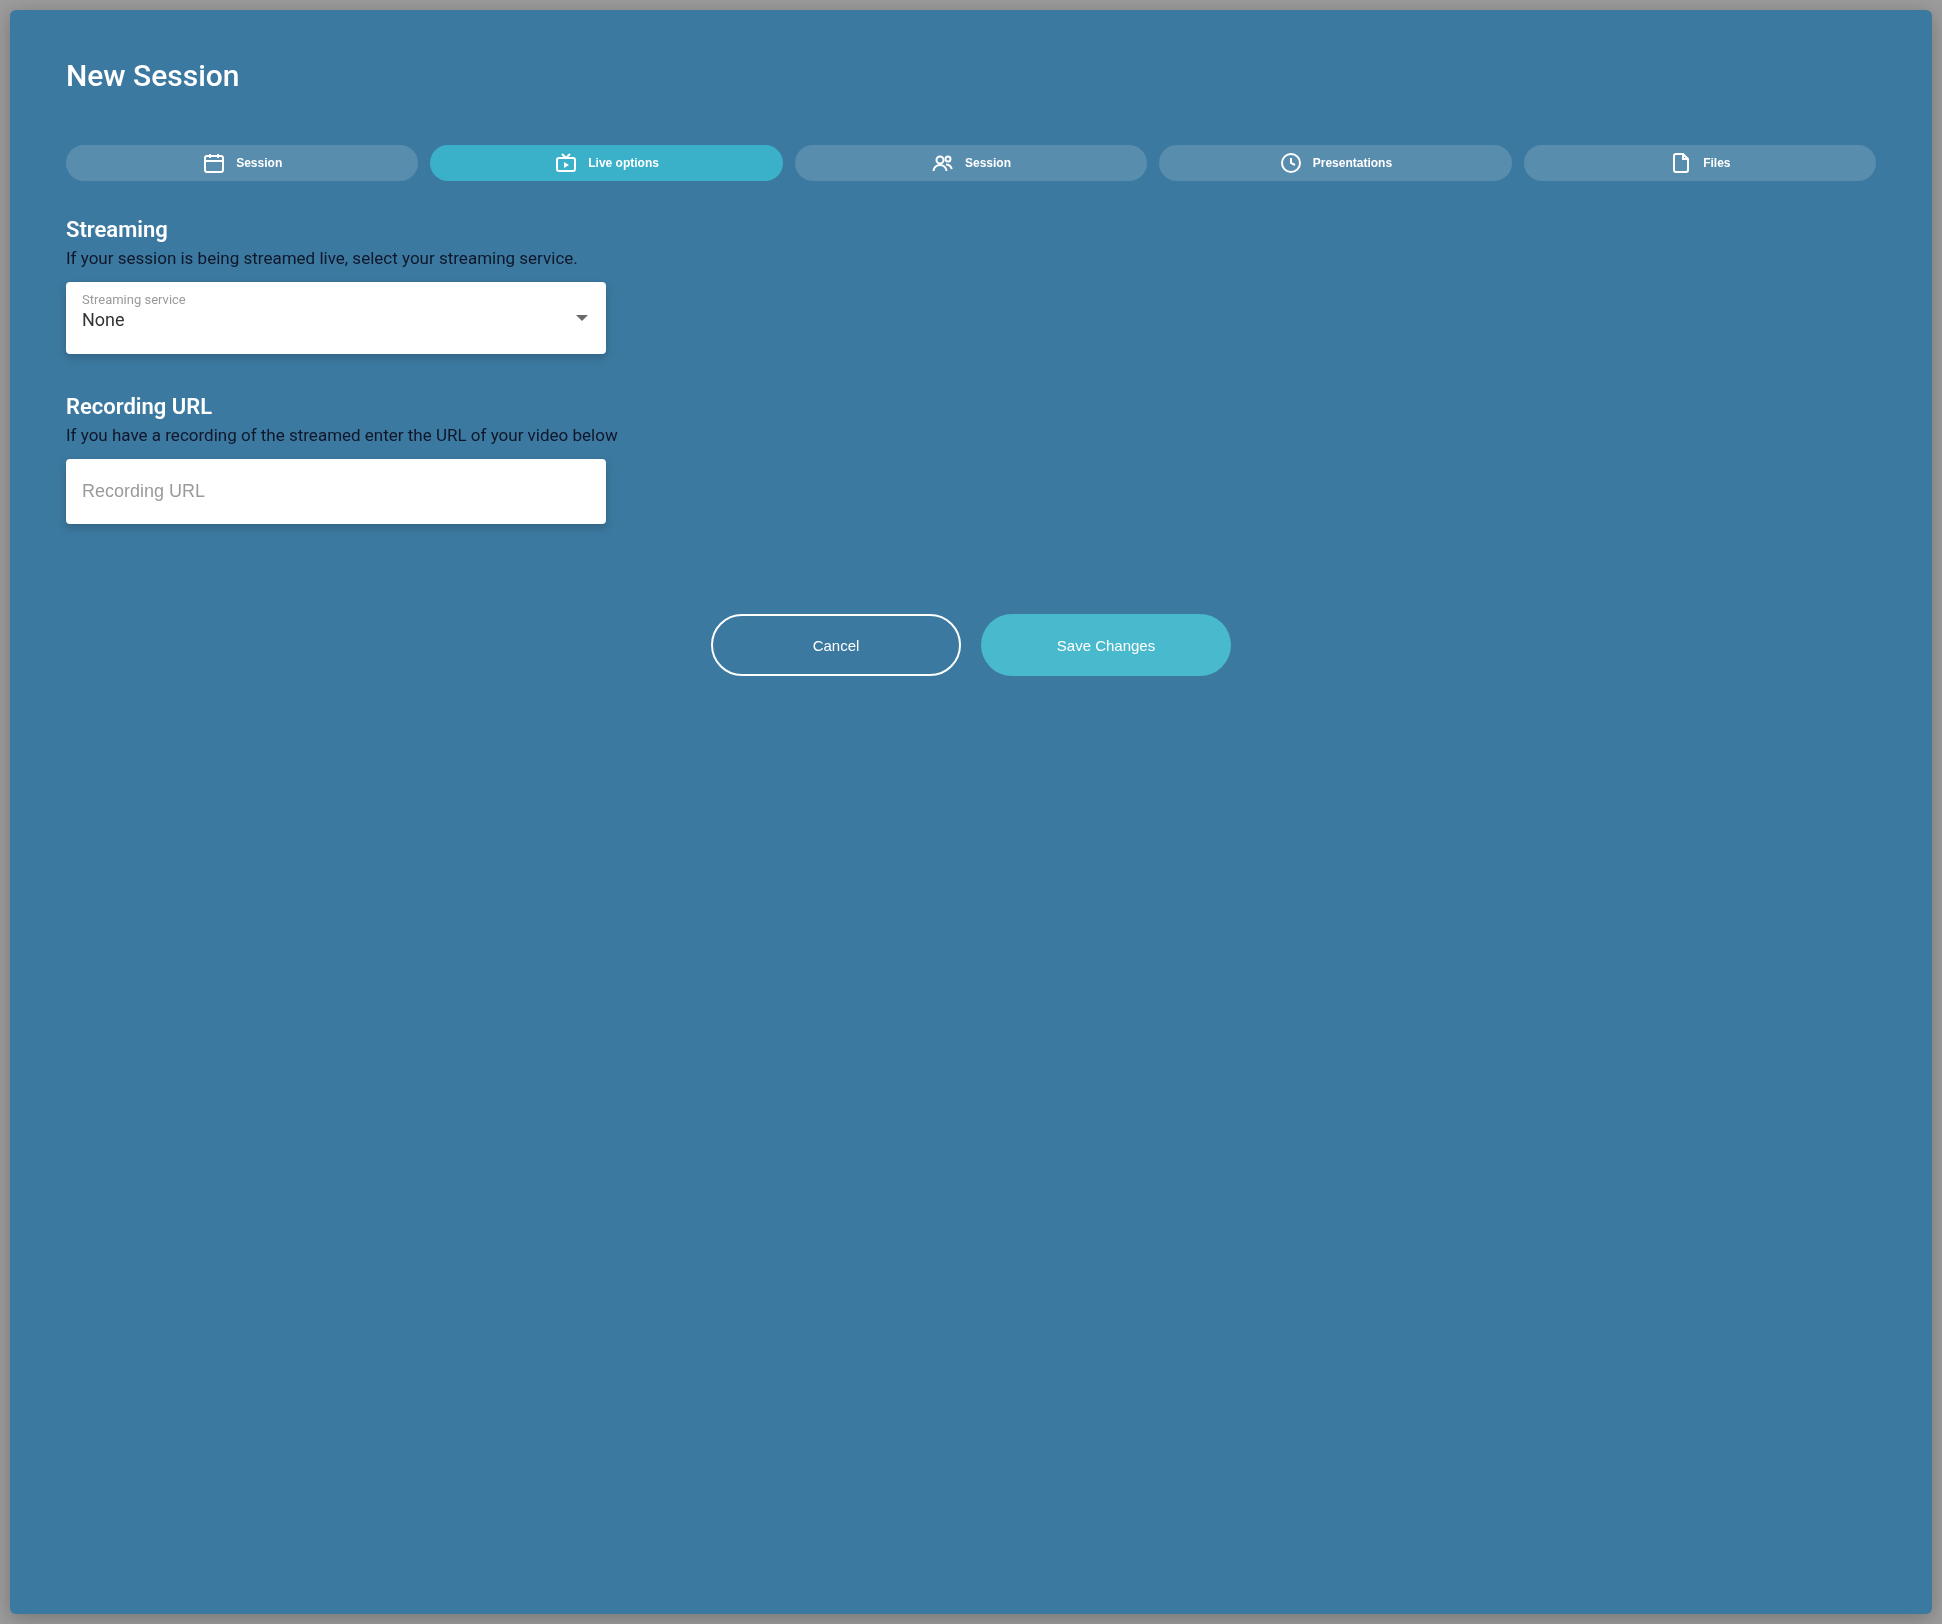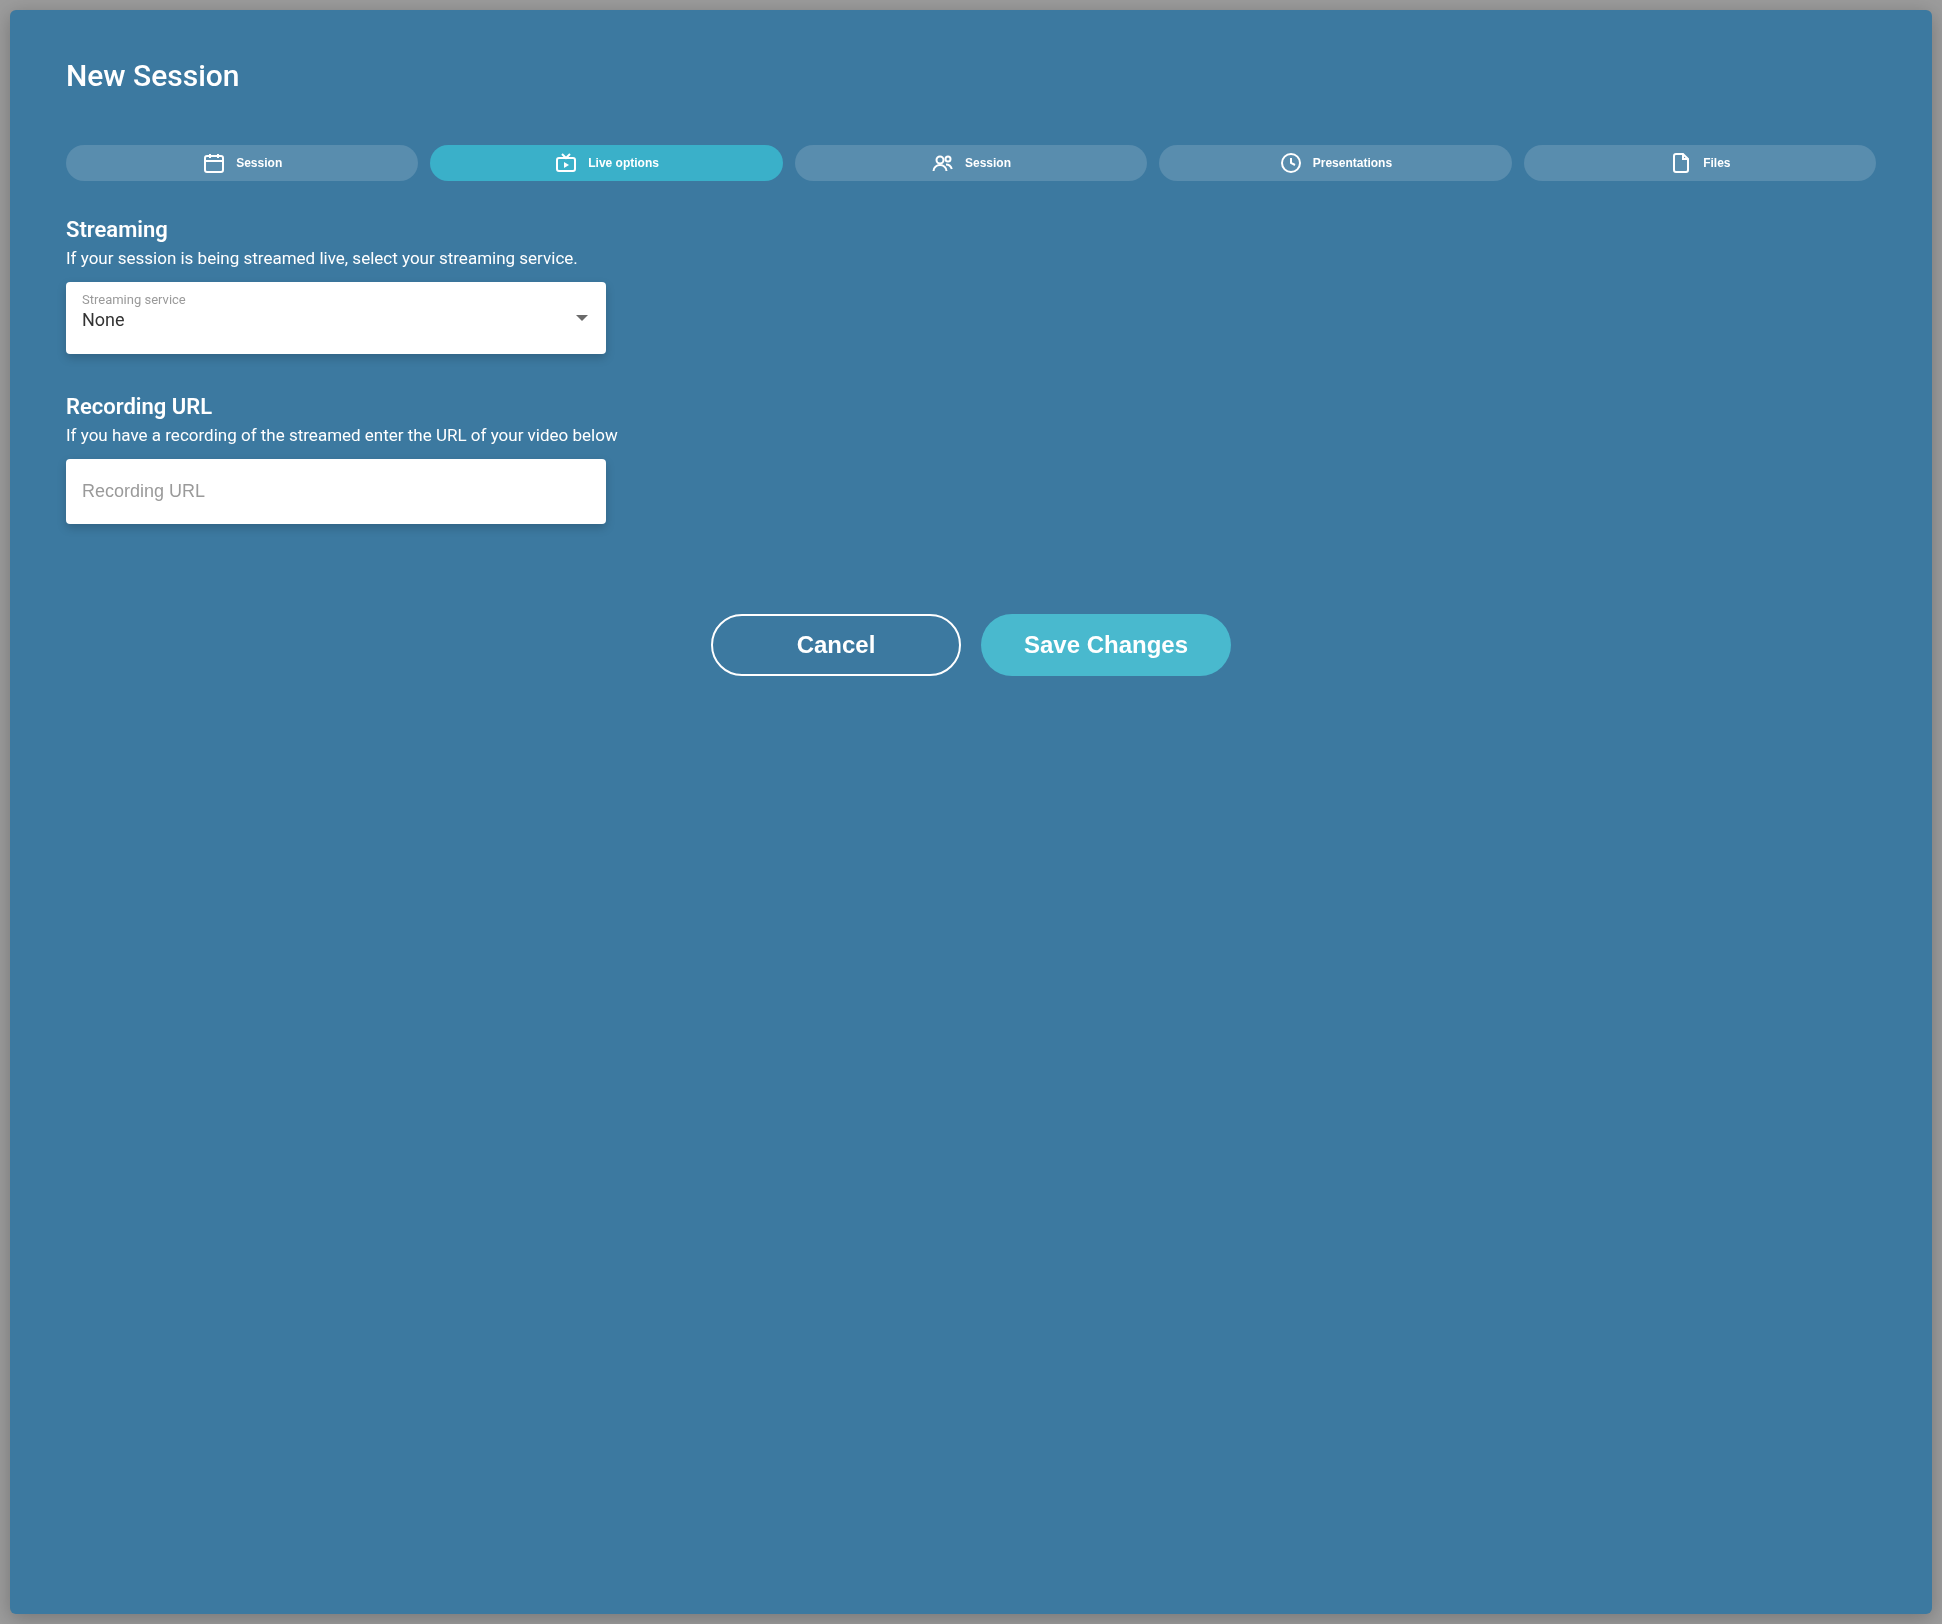--- a/index.html
+++ b/index.html
@@ -62,21 +62,21 @@
     margin-bottom: 40px;
   }
   .section-title {
     font-size: 22px;
     font-weight: 600;
     margin-bottom: 6px;
   }
   .section-desc {
     font-size: 17px;
     font-weight: 400;
-    color: #ffffff;
+    color: #0f172a;
     margin-bottom: 14px;
   }
   .field {
     background: #ffffff;
     border-radius: 4px;
     width: 540px;
     max-width: 100%;
     box-shadow: 0 4px 10px rgba(0,0,0,0.18);
     position: relative;
   }
@@ -117,22 +117,22 @@
   .actions {
     display: flex;
     justify-content: center;
     gap: 20px;
     margin-top: 90px;
   }
   .btn {
     min-width: 250px;
     height: 62px;
     border-radius: 34px;
-    font-size: 24px;
-    font-weight: 700;
+    font-size: 15px;
+    font-weight: 400;
     cursor: pointer;
     display: flex;
     align-items: center;
     justify-content: center;
   }
   .btn-outline {
     background: transparent;
     border: 2px solid #ffffff;
     color: #ffffff;
   }

